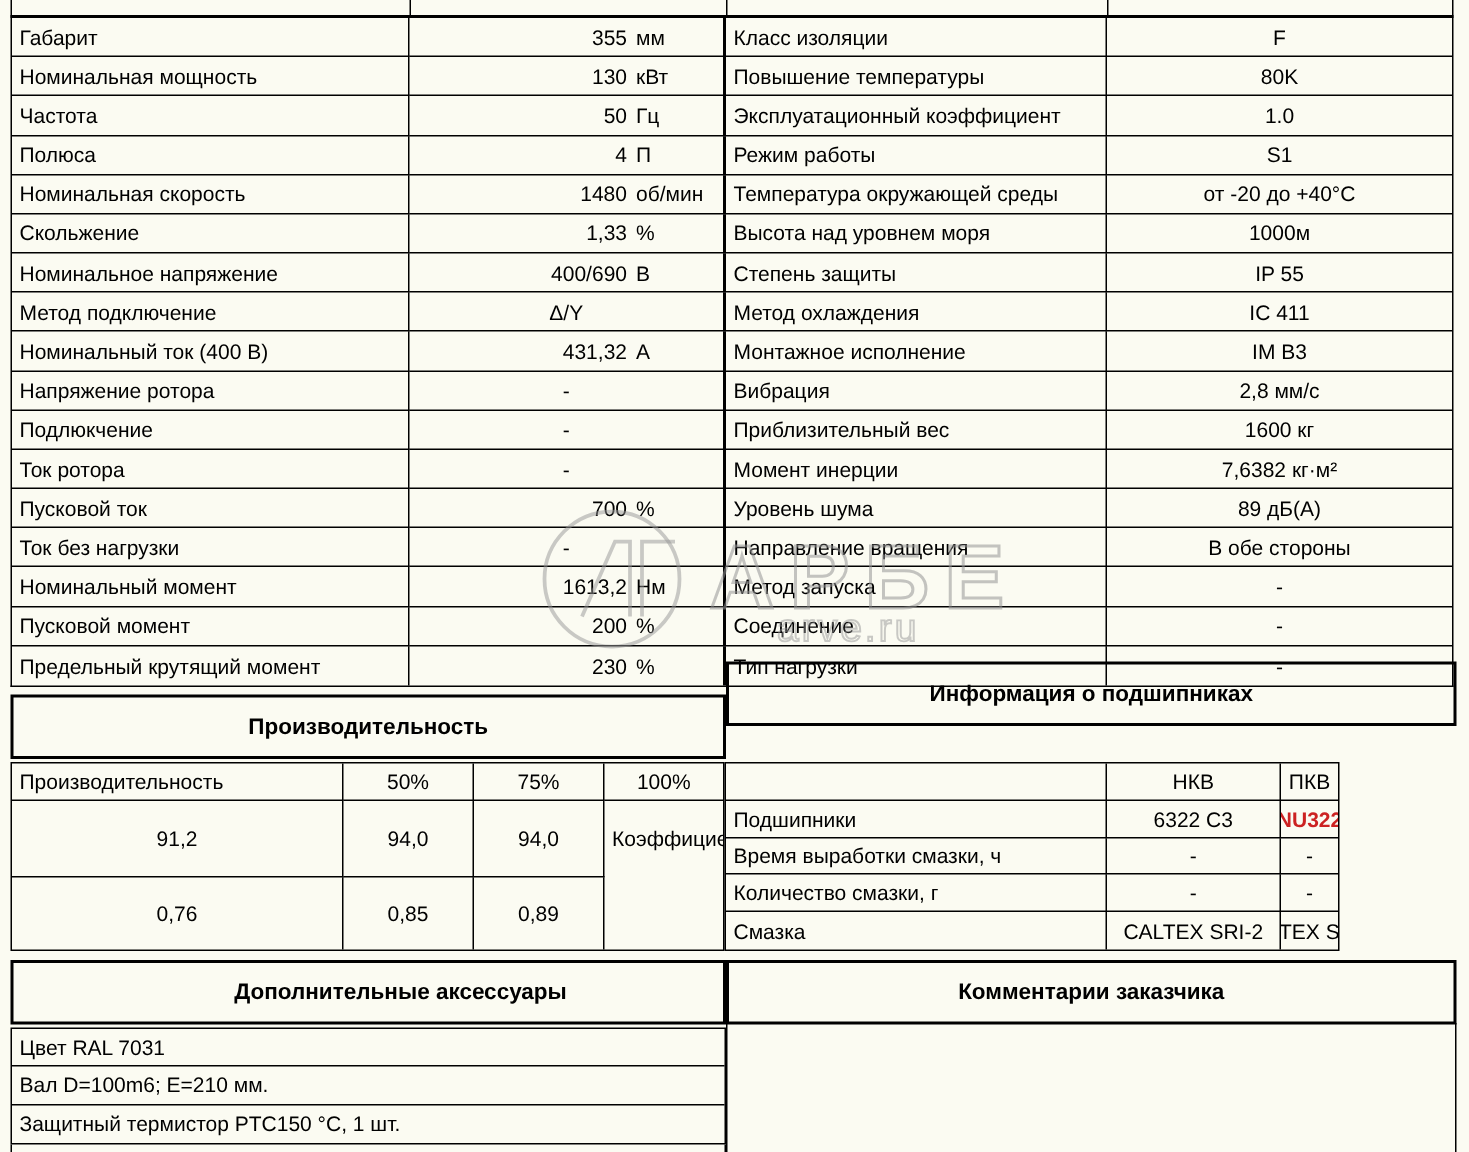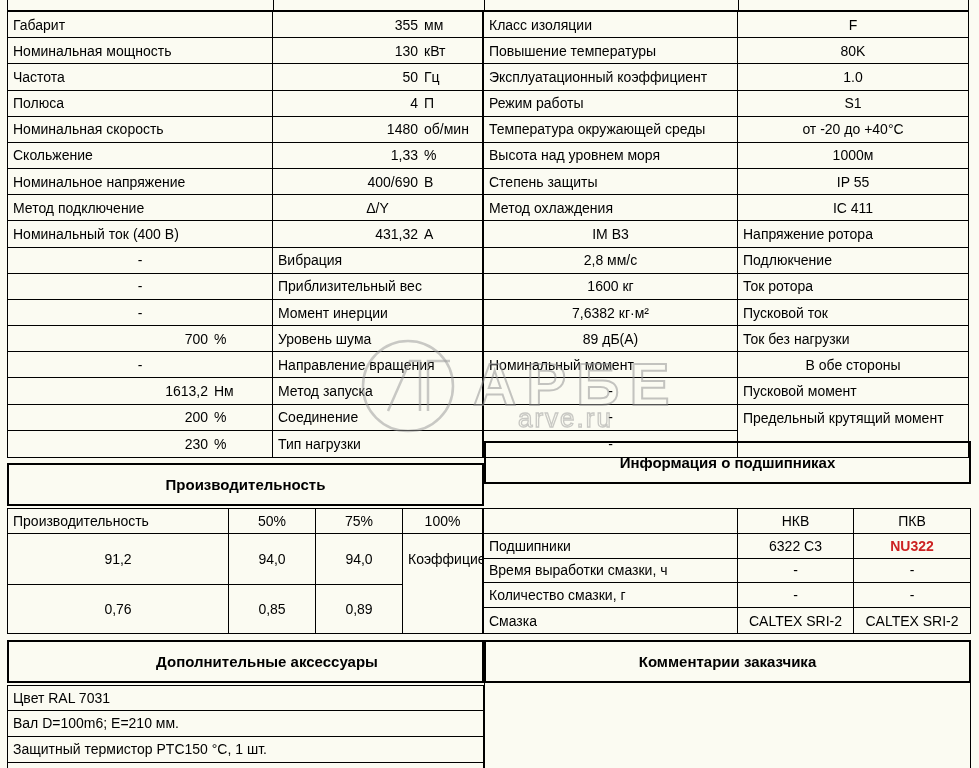--- a/index.html
+++ b/index.html
@@ -38,21 +38,21 @@
   #hdr-bear{left:484px;top:441px;width:487px;}
   #hdr-acc{left:7px;top:640px;width:477px;padding-left:43px;}
   #hdr-comm{left:484px;top:640px;width:487px;}
   
   #perf{left:7px;top:508px;width:476px;height:126px;display:grid;
     grid-template-columns:221px 87px 87px 1fr;grid-template-rows:25px 50.5px 1fr;
     border:1.5px solid var(--border);}
   #perf>.cell:nth-child(4n){border-right:none;}
   #perf>.cell:nth-last-child(-n+4){border-bottom:none;}
   
-  #bear{left:483px;top:508px;width:488px;height:126px;display:grid;
+  #bear{left:483px;top:508px;width:410px;height:126px;display:grid;
     grid-template-columns:254px 116px 1fr;grid-template-rows:repeat(5,1fr);
     border:1.5px solid var(--border);}
   #bear>.cell:nth-child(3n){border-right:none;}
   #bear>.cell:nth-last-child(-n+3){border-bottom:none;}
   .red{color:var(--highlight_red);font-weight:bold;}
   
   #acc{left:7px;top:685px;width:477px;height:78px;border:1.5px solid var(--border);
     display:grid;grid-template-rows:repeat(3,1fr);}
   #acc>.cell{border-right:none;}
   #acc>.cell:last-child{border-bottom:none;}
@@ -134,20 +134,21 @@
   <div class="cell lbl">Метод подключение</div>
   <div class="cell val">Δ/Y</div>
   <div class="cell lbl">Метод охлаждения</div>
   <div class="cell val">IC 411</div>
 
   <div class="cell lbl">Номинальный ток  (400 В)</div>
   <div class="cell val split">
       <span class="num">431,32</span>
       <span class="unit">А</span>
     </div>
+  <div class="cell lbl">Монтажное исполнение</div>
   <div class="cell val">IM B3</div>
 
   <div class="cell lbl">Напряжение ротора</div>
   <div class="cell val">-</div>
   <div class="cell lbl">Вибрация</div>
   <div class="cell val">2,8 мм/с</div>
 
   <div class="cell lbl">Подлюкчение</div>
   <div class="cell val">-</div>
   <div class="cell lbl">Приблизительный вес</div>
@@ -162,23 +163,23 @@
   <div class="cell val split">
       <span class="num">700</span>
       <span class="unit">%</span>
     </div>
   <div class="cell lbl">Уровень шума</div>
   <div class="cell val">89 дБ(А)</div>
 
   <div class="cell lbl">Ток без нагрузки</div>
   <div class="cell val">-</div>
   <div class="cell lbl">Направление вращения</div>
+  <div class="cell val">В обе стороны</div>
+
   <div class="cell lbl">Номинальный момент</div>
-
-  <div class="cell val">В обе стороны</div>
   <div class="cell val split">
       <span class="num">1613,2</span>
       <span class="unit">Нм</span>
     </div>
   <div class="cell lbl">Метод запуска</div>
   <div class="cell val">-</div>
 
   <div class="cell lbl">Пусковой момент</div>
   <div class="cell val split">
       <span class="num">200</span>

